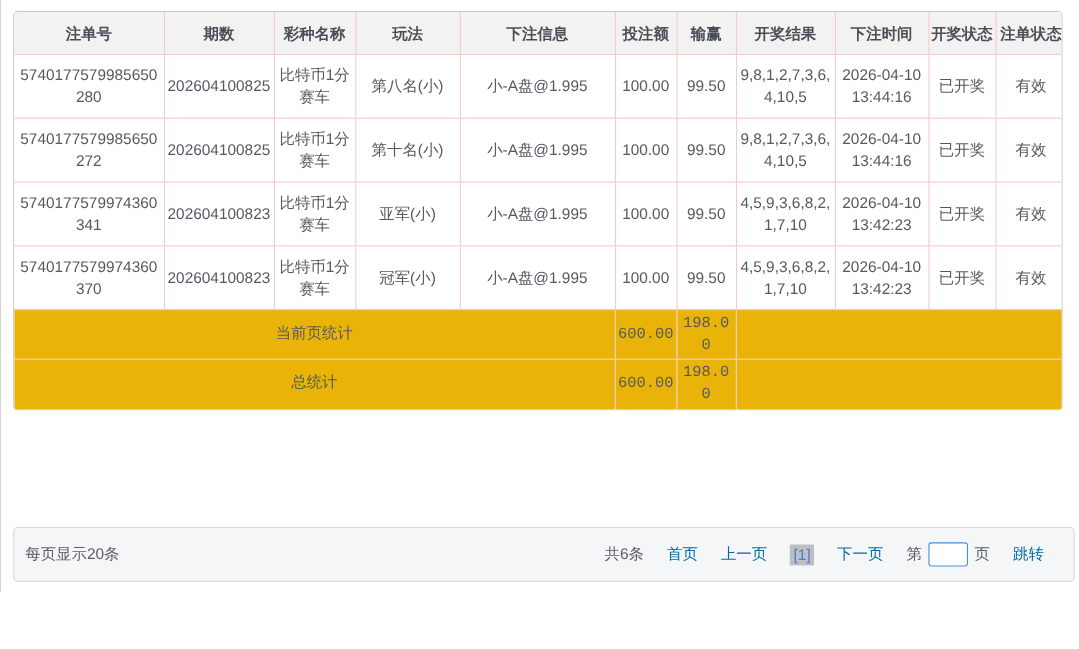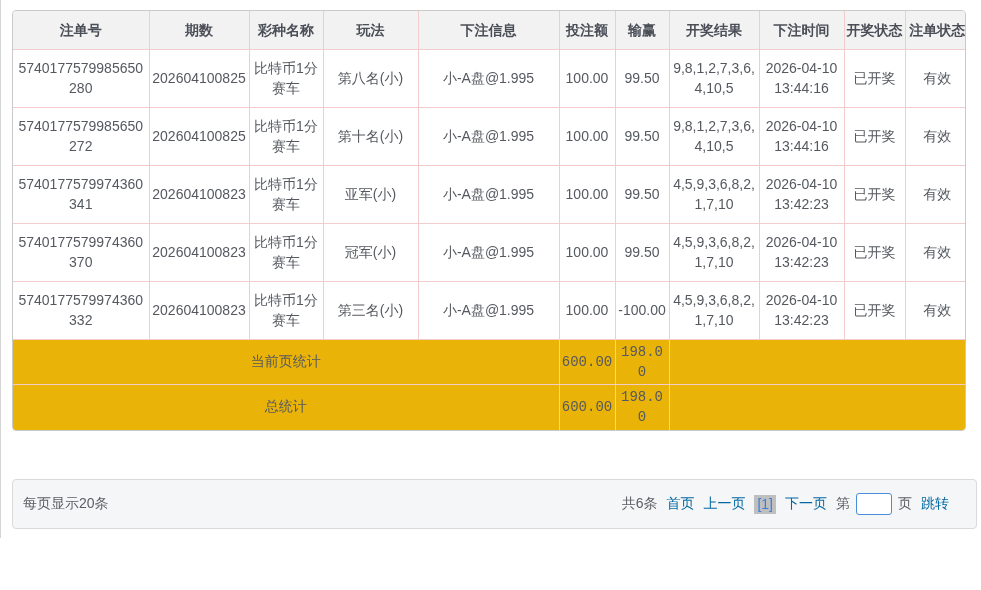--- a/index.html
+++ b/index.html
@@ -56,21 +56,21 @@
     background: #f5f6f8;
     border: 1px solid #dadada;
     border-radius: 4px;
     display: flex;
     align-items: center;
     justify-content: space-between;
     padding: 0 27px 0 10px;
     font-size: 14px;
     color: #5a5e64;
   }
-  .pager { display: flex; align-items: center; gap: 9px; }
+  .pager { display: flex; align-items: center; gap: 21px; }
   .pager a.plink {
     color: #0369a1;
     text-decoration: none;
     cursor: pointer;
   }
   .page-current {
     background: #bfbfbf;
     color: #3c7edb;
     padding: 0px 3px;
     line-height: 19px;
@@ -169,33 +169,20 @@
         <td>比特币1分赛车</td>
         <td>冠军(小)</td>
         <td>小-A盘@1.995</td>
         <td>100.00</td>
         <td>99.50</td>
         <td>4,5,9,3,6,8,2,1,7,10</td>
         <td>2026-04-10 13:42:23</td>
         <td>已开奖</td>
         <td>有效</td>
       </tr>
-      <tr class="data-row">
-        <td>5740177579974360332</td>
-        <td>202604100823</td>
-        <td>比特币1分赛车</td>
-        <td>第三名(小)</td>
-        <td>小-A盘@1.995</td>
-        <td>100.00</td>
-        <td>-100.00</td>
-        <td>4,5,9,3,6,8,2,1,7,10</td>
-        <td>2026-04-10 13:42:23</td>
-        <td>已开奖</td>
-        <td>有效</td>
-      </tr>
       <tr class="summary-row">
         <td colspan="5">当前页统计</td>
         <td>600.00</td>
         <td>198.00</td>
         <td colspan="4"></td>
       </tr>
       <tr class="summary-row">
         <td colspan="5">总统计</td>
         <td>600.00</td>
         <td>198.00</td>

